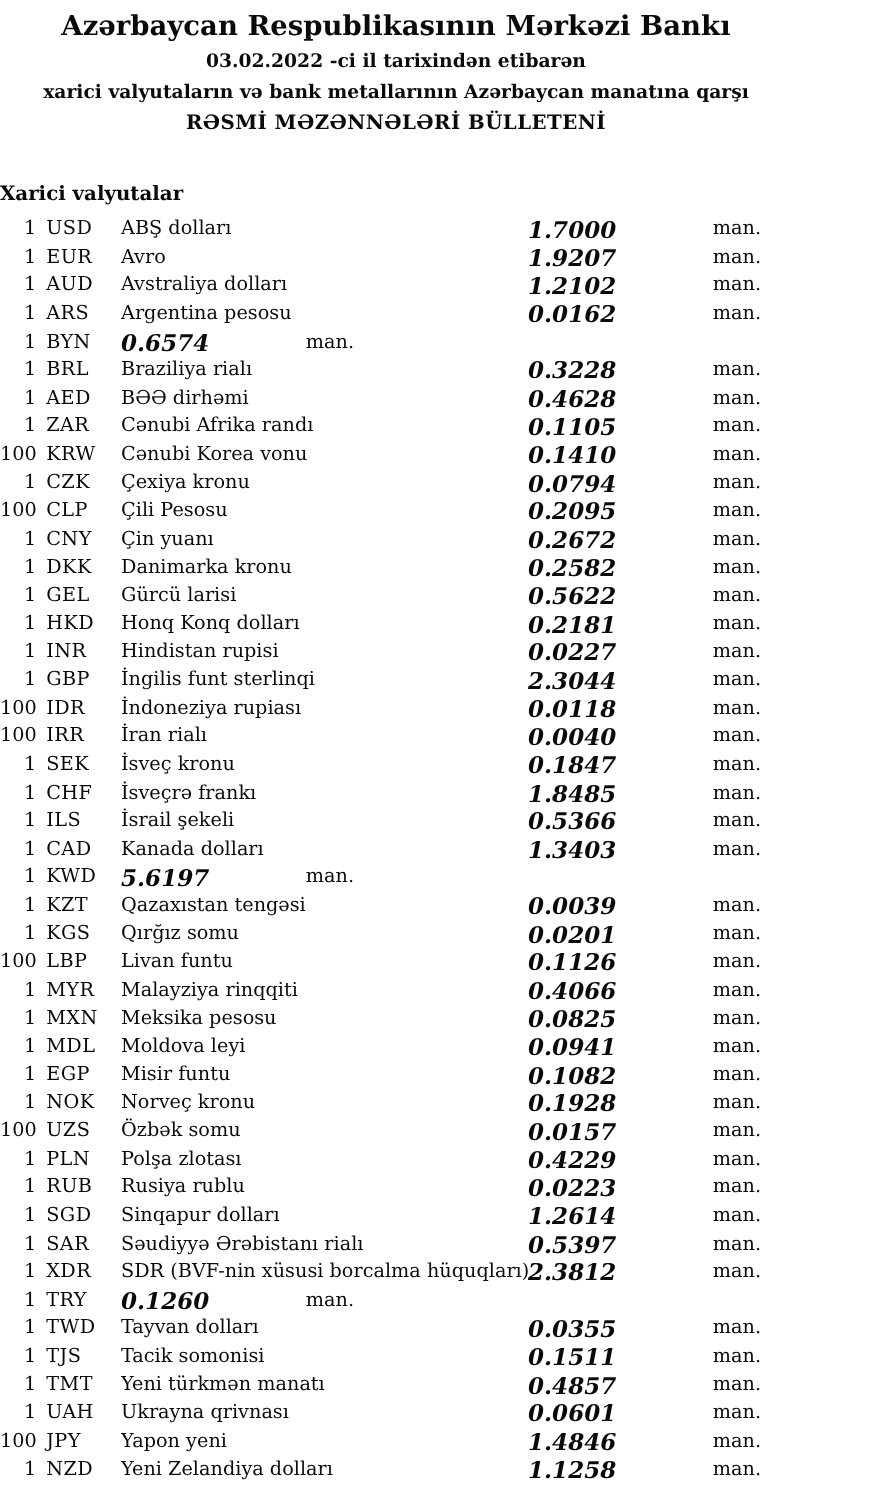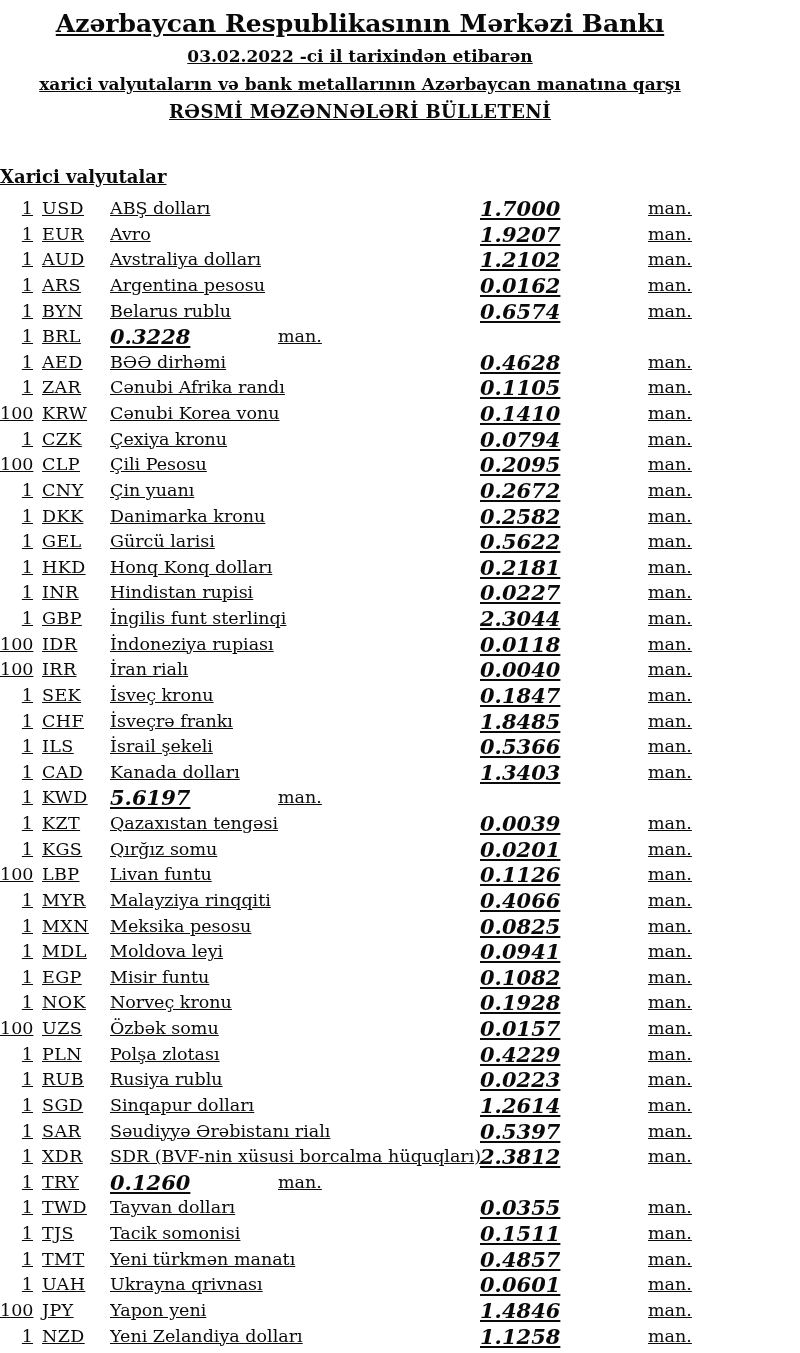--- a/index.html
+++ b/index.html
@@ -4,21 +4,21 @@
 <style>
   html, body { margin: 0; padding: 0; }
   body {
     width: 800px;
     height: 1353px;
     background: #ffffff;
     color: #0a0a0a;
     font-family: "DejaVu Serif", "Liberation Serif", serif;
     overflow: hidden;
   }
-  .page { width: 720px; height: 1353px; text-decoration: underline; }
+  .page { width: 720px; height: 1353px; }
   .header { text-align: center; padding-top: 6px; }
   .title  { font-size: 25px; font-weight: 700; line-height: 36px; }
   .sub-date    { font-size: 17px; font-weight: 700; line-height: 28px; }
   .sub-subject { font-size: 17px; font-weight: 700; line-height: 28px; }
   .sub-bulletin{ font-size: 18px; font-weight: 700; line-height: 28px; letter-spacing: 0.4px; }
   .section-title {
     text-align: left;
     font-size: 18px;
     font-weight: 700;
     line-height: 26px;
@@ -87,28 +87,28 @@
     <span class="qty">1</span>
     <span class="code">ARS</span>
     <span class="name">Argentina pesosu</span>
     <span class="rate">0.0162</span>
     <span class="unit">man.</span>
   </div>
 
   <div class="row">
     <span class="qty">1</span>
     <span class="code">BYN</span>
-    <span class="name">Belarus rublu</span>
     <span class="rate">0.6574</span>
     <span class="unit">man.</span>
   </div>
 
   <div class="row">
     <span class="qty">1</span>
     <span class="code">BRL</span>
+    <span class="name">Braziliya rialı</span>
     <span class="rate">0.3228</span>
     <span class="unit">man.</span>
   </div>
 
   <div class="row">
     <span class="qty">1</span>
     <span class="code">AED</span>
     <span class="name">BƏƏ dirhəmi</span>
     <span class="rate">0.4628</span>
     <span class="unit">man.</span>

